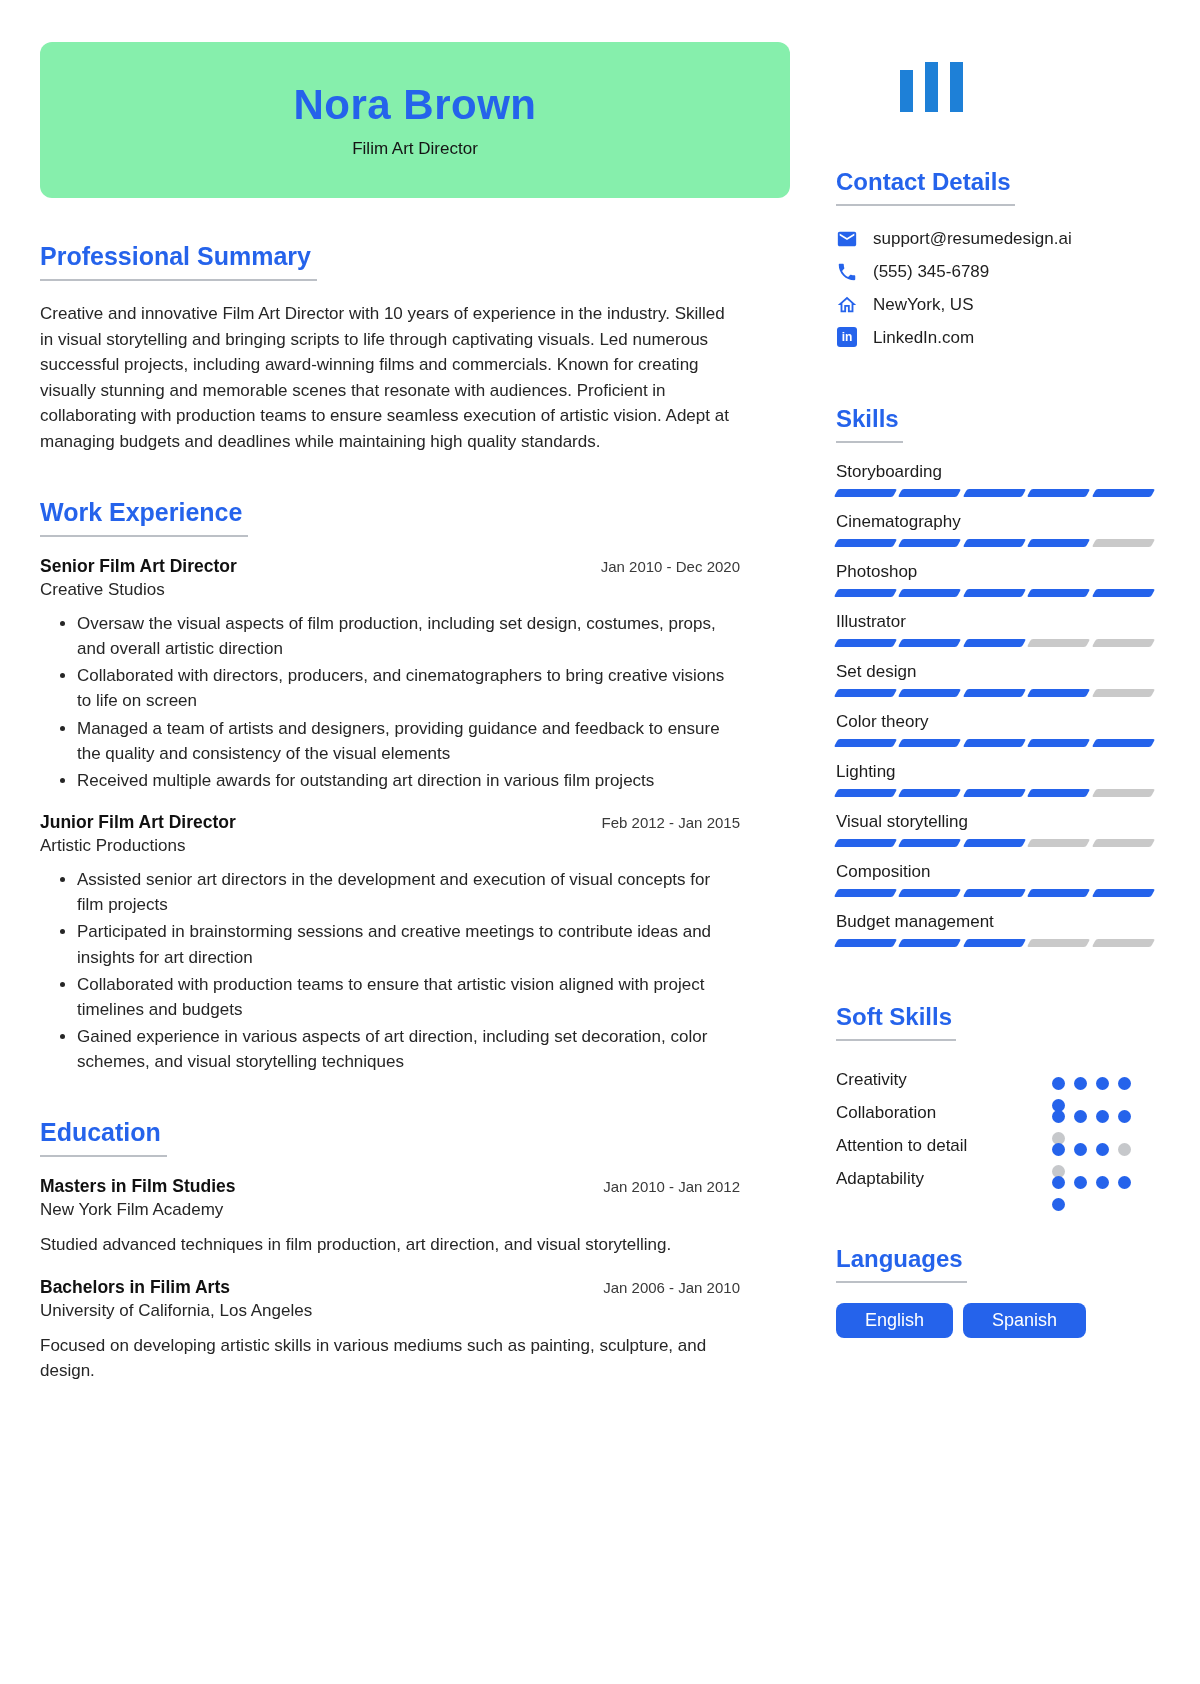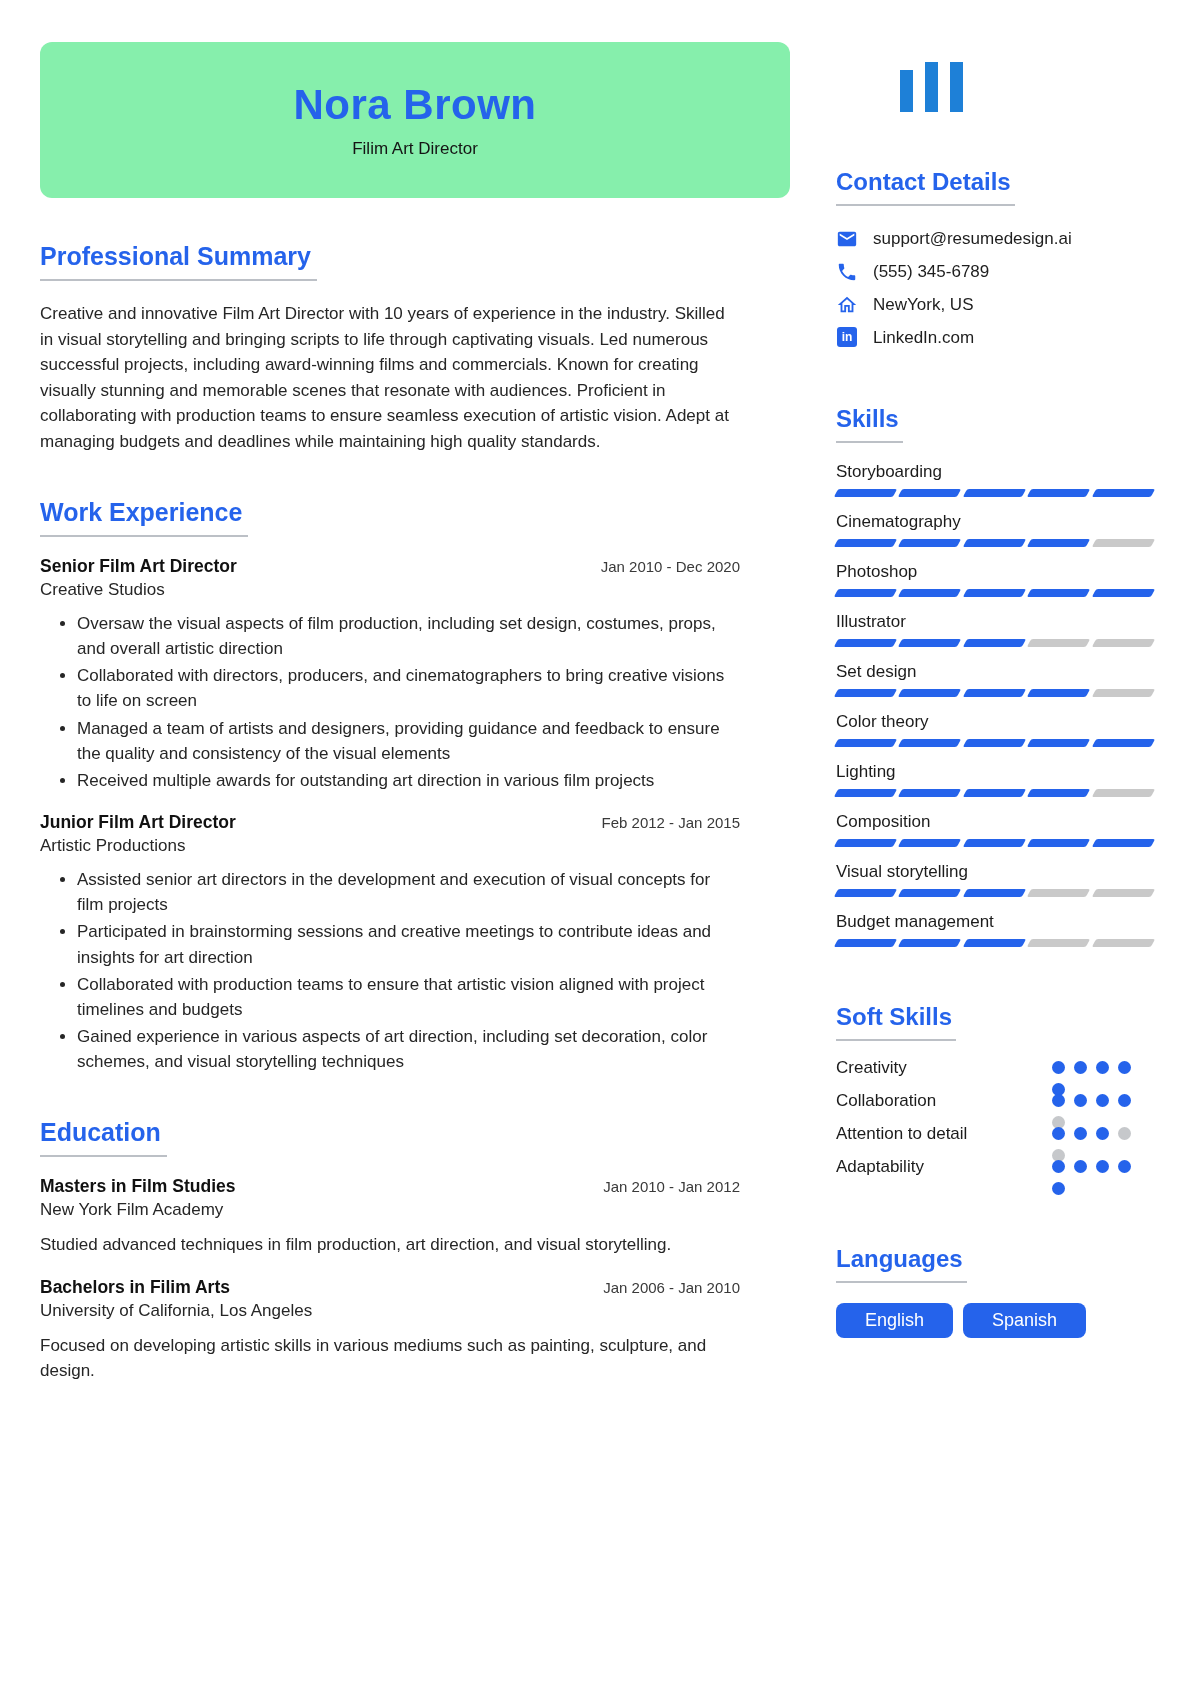--- a/index.html
+++ b/index.html
@@ -47,21 +47,21 @@
 
   .skills-list{margin-top:18px;}
   .skill-row{margin-top:14px;}
   .skill-row:first-child{margin-top:0;}
   .skill-name{font-size:17px;line-height:21px;color:#1c1c1c;margin-bottom:7px;}
   .bar-track{display:flex;gap:5px;width:317px;}
   .seg{flex:1;height:8px;background:#c9c9c9;transform:skewX(-28deg);border-radius:2px;}
   .seg.on{background:#2563eb;}
 
   .soft-list{margin-top:16px;}
-  .soft-row{display:flex;align-items:flex-start;height:33px;}
+  .soft-row{display:flex;align-items:flex-end;height:33px;}
   .soft-name{flex:1;font-size:17px;line-height:21px;color:#1c1c1c;}
   .dots{width:80px;margin-right:26px;margin-top:4px;height:13px;display:flex;flex-wrap:wrap;
         column-gap:9px;row-gap:9px;overflow:visible;position:relative;}
   .dot{width:13px;height:13px;border-radius:50%;background:#c6c8cb;flex:none;}
   .dot.on{background:#2563eb;}
 
   .lang-row{display:flex;gap:10px;margin-top:20px;}
   .lang-btn{border:none;background:#2563eb;color:#fff;font-family:"Liberation Sans",sans-serif;
             font-size:18px;padding:7px 29px;border-radius:8px;cursor:pointer;}
 </style>
@@ -249,37 +249,37 @@
             <div class="skill-name">Lighting</div>
             <div class="bar-track">
               <span class="seg on"></span>
               <span class="seg on"></span>
               <span class="seg on"></span>
               <span class="seg on"></span>
               <span class="seg"></span>
             </div>
           </div>
           <div class="skill-row">
+            <div class="skill-name">Visual storytelling</div>
+            <div class="bar-track">
+              <span class="seg on"></span>
+              <span class="seg on"></span>
+              <span class="seg on"></span>
+              <span class="seg"></span>
+              <span class="seg"></span>
+            </div>
+          </div>
+          <div class="skill-row">
             <div class="skill-name">Composition</div>
             <div class="bar-track">
               <span class="seg on"></span>
               <span class="seg on"></span>
               <span class="seg on"></span>
               <span class="seg on"></span>
               <span class="seg on"></span>
-            </div>
-          </div>
-          <div class="skill-row">
-            <div class="skill-name">Visual storytelling</div>
-            <div class="bar-track">
-              <span class="seg on"></span>
-              <span class="seg on"></span>
-              <span class="seg on"></span>
-              <span class="seg"></span>
-              <span class="seg"></span>
             </div>
           </div>
           <div class="skill-row">
             <div class="skill-name">Budget management</div>
             <div class="bar-track">
               <span class="seg on"></span>
               <span class="seg on"></span>
               <span class="seg on"></span>
               <span class="seg"></span>
               <span class="seg"></span>

